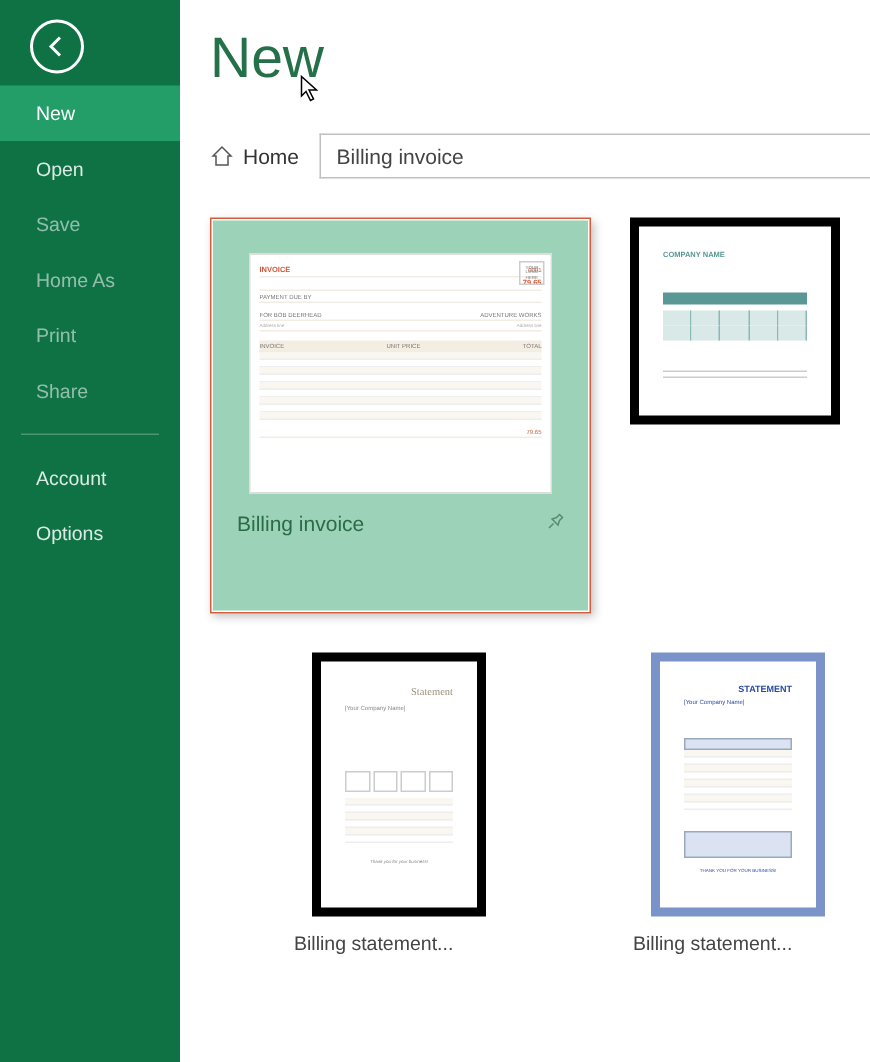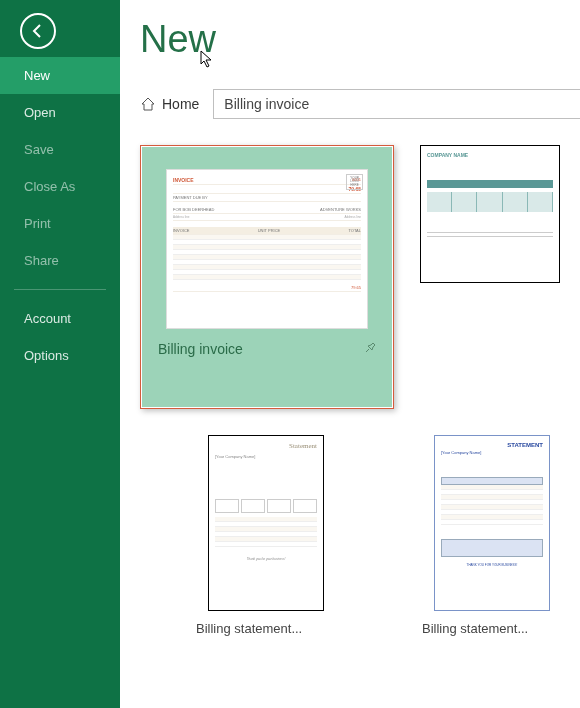--- a/index.html
+++ b/index.html
@@ -134,25 +134,25 @@
     display:flex; justify-content:space-between; align-items:center;
   }
   .pin-icon { color: #5a8a6f; font-size: 12px; }
 
   
   .card-plain {
     width: 140px;
   }
   .card-plain .thumb {
     width: 140px; height: 186px;
-    border: 1px solid #000000;
+    border: 6px solid #000000;
     background: #fff;
     font-size: 3px;
     color: #888;
-    padding: 6px;
+    padding: 16px;
     position: relative;
   }
   .card-plain .thumb.short { height: 138px; }
   .card-label {
     font-size: 13px;
     color: #444;
     margin-top: 10px;
   }
 
   
@@ -169,21 +169,21 @@
 <div class="sidebar">
   <div class="back-btn">
     <svg width="16" height="16" viewBox="0 0 16 16">
       <path d="M10 2 L4 8 L10 14" stroke="#fff" stroke-width="2" fill="none"></path>
     </svg>
   </div>
 
   <div class="nav-item active">New</div>
   <div class="nav-item">Open</div>
   <div class="nav-item dim">Save</div>
-  <div class="nav-item dim">Close As</div>
+  <div class="nav-item dim">Home As</div>
   <div class="nav-item dim">Print</div>
   <div class="nav-item dim">Share</div>
 
   <div class="nav-sep"></div>
 
   <div class="nav-item">Account</div>
   <div class="nav-item">Options</div>
 </div>
 
 <div class="main">

